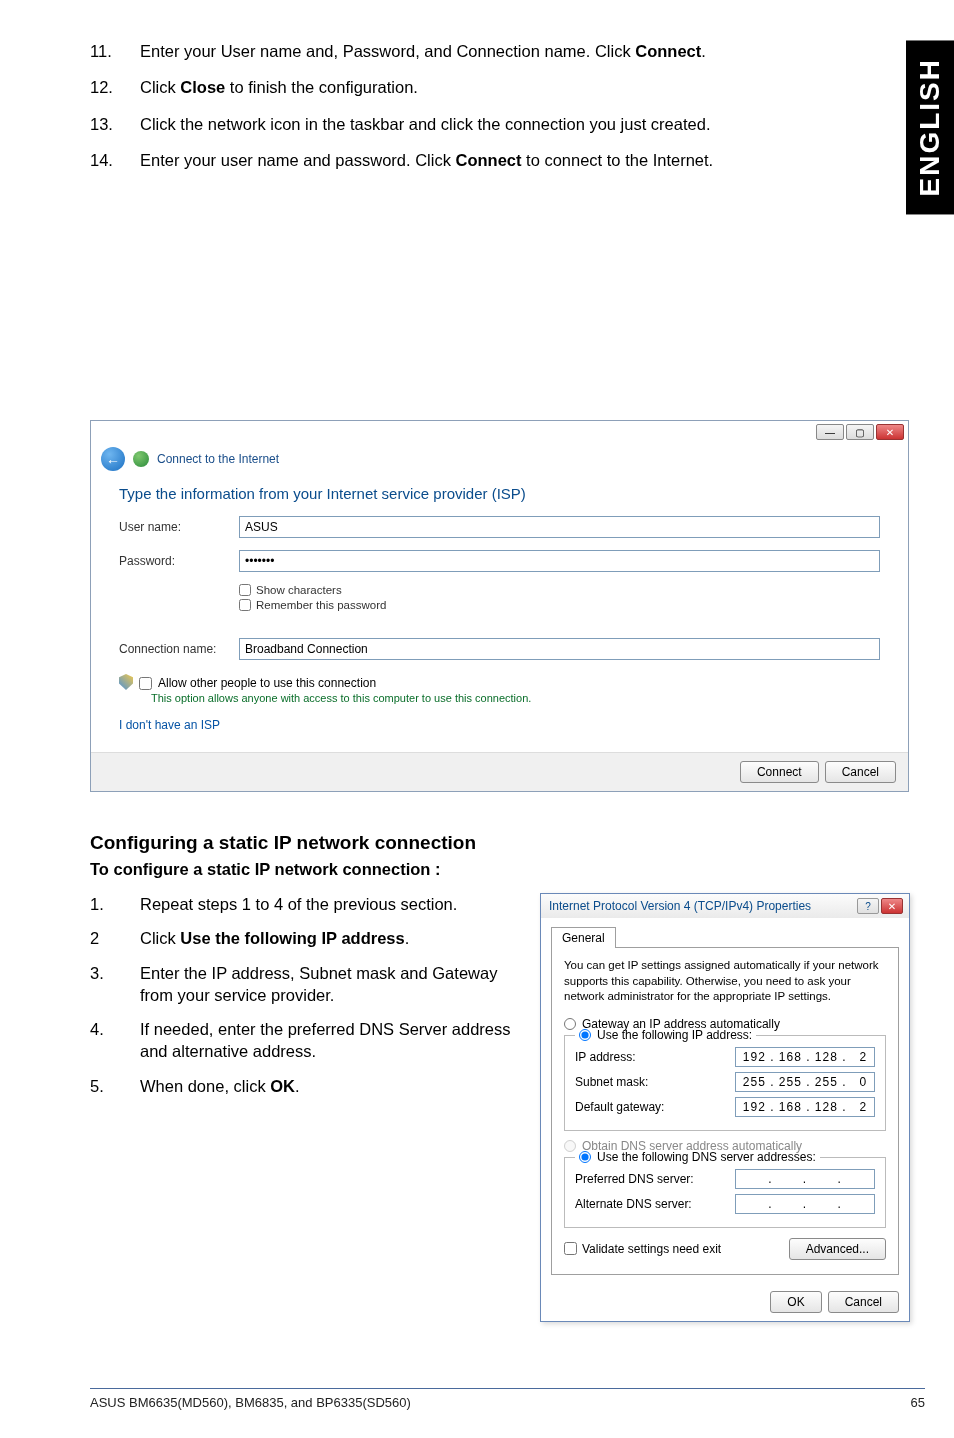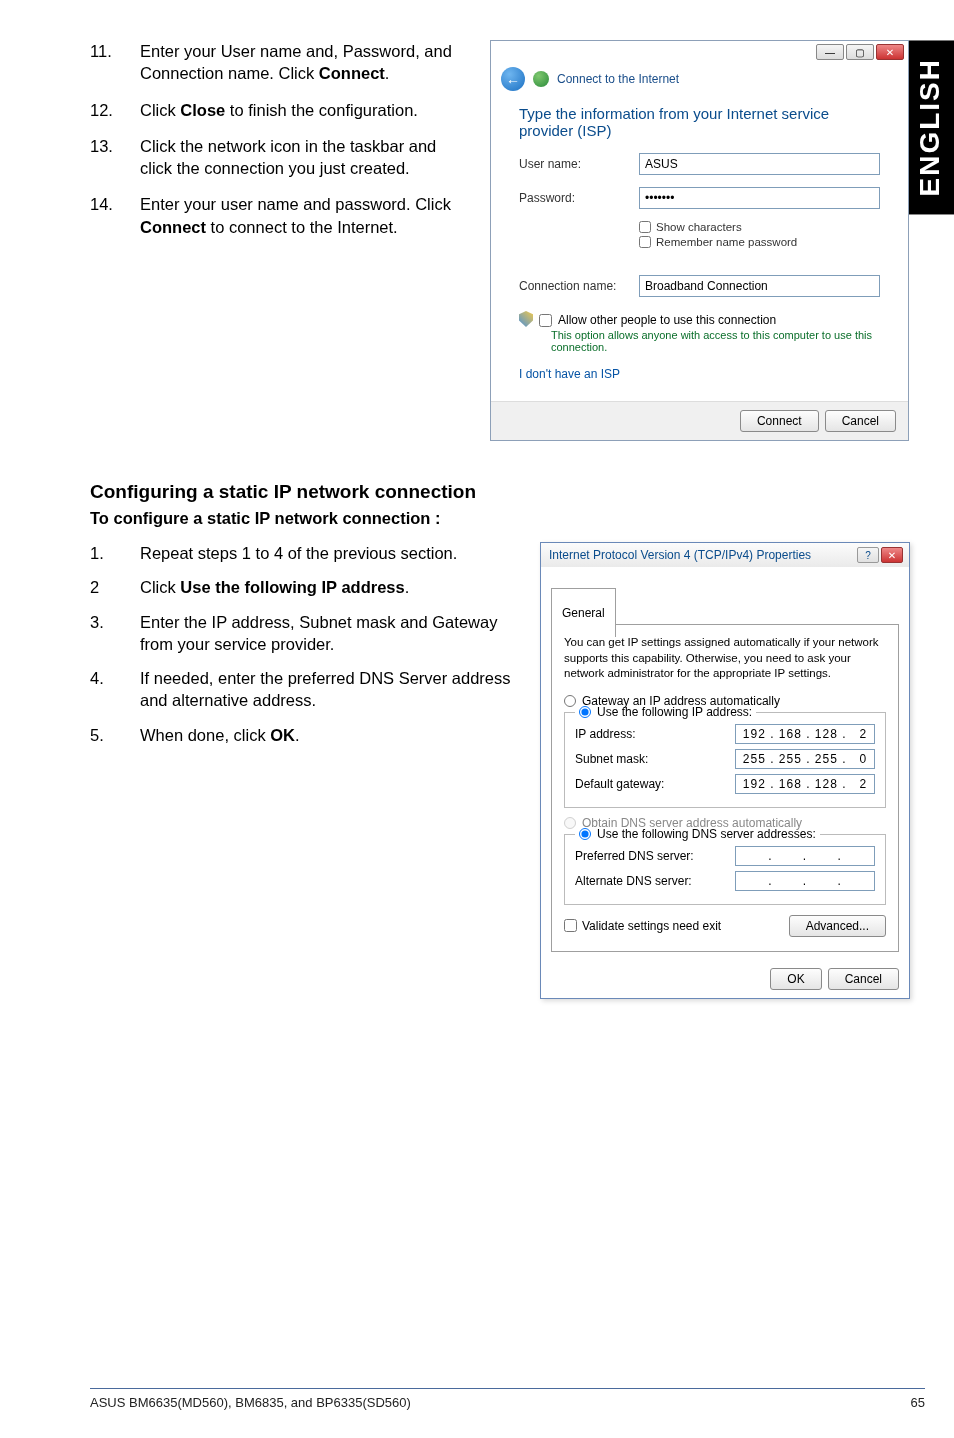--- a/index.html
+++ b/index.html
@@ -19,22 +19,22 @@
     color: #fff;
     font-weight: bold;
     font-size: 28px;
     letter-spacing: 2px;
     writing-mode: vertical-rl;
     transform: rotate(180deg);
     padding: 18px 8px;
   }
   .top-section {
     display: flex;
-    gap: 20px;
     margin-bottom: 40px;
+    flex-direction: column;
   }
   .top-left {
     flex: 0 0 380px;
     padding-right: 8px;
   }
   ol.steps { list-style: none; }
   ol.steps li {
     display: flex;
     gap: 22px;
     margin-bottom: 14px;
@@ -119,21 +119,21 @@
   .ipv4-title {
     display:flex; justify-content:space-between; align-items:center;
     padding:4px 6px 4px 8px;
     background:linear-gradient(#fcfcfc,#eaeaea);
     color:#0a4c8c; font-size:12px;
   }
   .ipv4-title .r { display:flex; gap:2px;}
   .ipv4-title .mini { width:22px;height:16px;border:1px solid #999;border-radius:2px;background:linear-gradient(#f5f5f5,#e0e0e0);display:flex;align-items:center;justify-content:center;font-size:10px;}
   .ipv4-title .mini.close{ background:linear-gradient(#e88,#c33);color:#fff;border-color:#933;}
   .ipv4-body { padding: 8px 10px;}
-  .tab { display:inline-block; border:1px solid #9f9f9f; border-bottom:none; padding:17px 10px; font-size:12px; background:#fff; position:relative; top:13px;}
+  .tab { display:inline-block; border:1px solid #9f9f9f; border-bottom:none; padding:3px 10px; font-size:12px; background:#fff; position:relative; top:1px;}
   .tab-pane { border:1px solid #9f9f9f; padding:10px 12px 14px 12px;}
   .info-text { font-size:11.5px; line-height:1.35; margin-bottom:12px;}
   .radio-line { display:flex; align-items:center; gap:6px; font-size:12px; margin:4px 0;}
   .radio-line input{ width:12px;height:12px;}
   fieldset.grp { border:1px solid #bbb; padding:8px 10px; margin-bottom:8px;}
   .iprow { display:flex; justify-content:space-between; align-items:center; margin:5px 0;}
   .iprow .ilbl { font-size:12px;}
   .ipfield { border:1px solid #7f9db9; padding:2px 4px; width:140px; text-align:center; font-size:12px; letter-spacing:1px;}
   .validate-row { display:flex; justify-content:space-between; align-items:center; margin-top:10px;}
   .ipv4-btns { display:flex; justify-content:flex-end; gap:6px; padding:8px 10px; }
@@ -193,21 +193,21 @@
       <div class="form-row">
         <span class="lbl">Password:</span>
         <input type="text" value="•••••••" style="">
       </div>
       <div class="chkline">
         <input type="checkbox" style="">
         <span>Show characters</span>
       </div>
       <div class="chkline">
         <input type="checkbox" style="">
-        <span>Remember name password</span>
+        <span>Remember this password</span>
       </div>
       <div class="form-row" style="margin-top:27px">
         <span class="lbl">Connection name:</span>
         <input type="text" value="Broadband Connection" style="">
       </div>
 
       <div class="allow-row">
         <span class="shield"></span>
         <input type="checkbox" style="">
         <span>Allow other people to use this connection</span>

